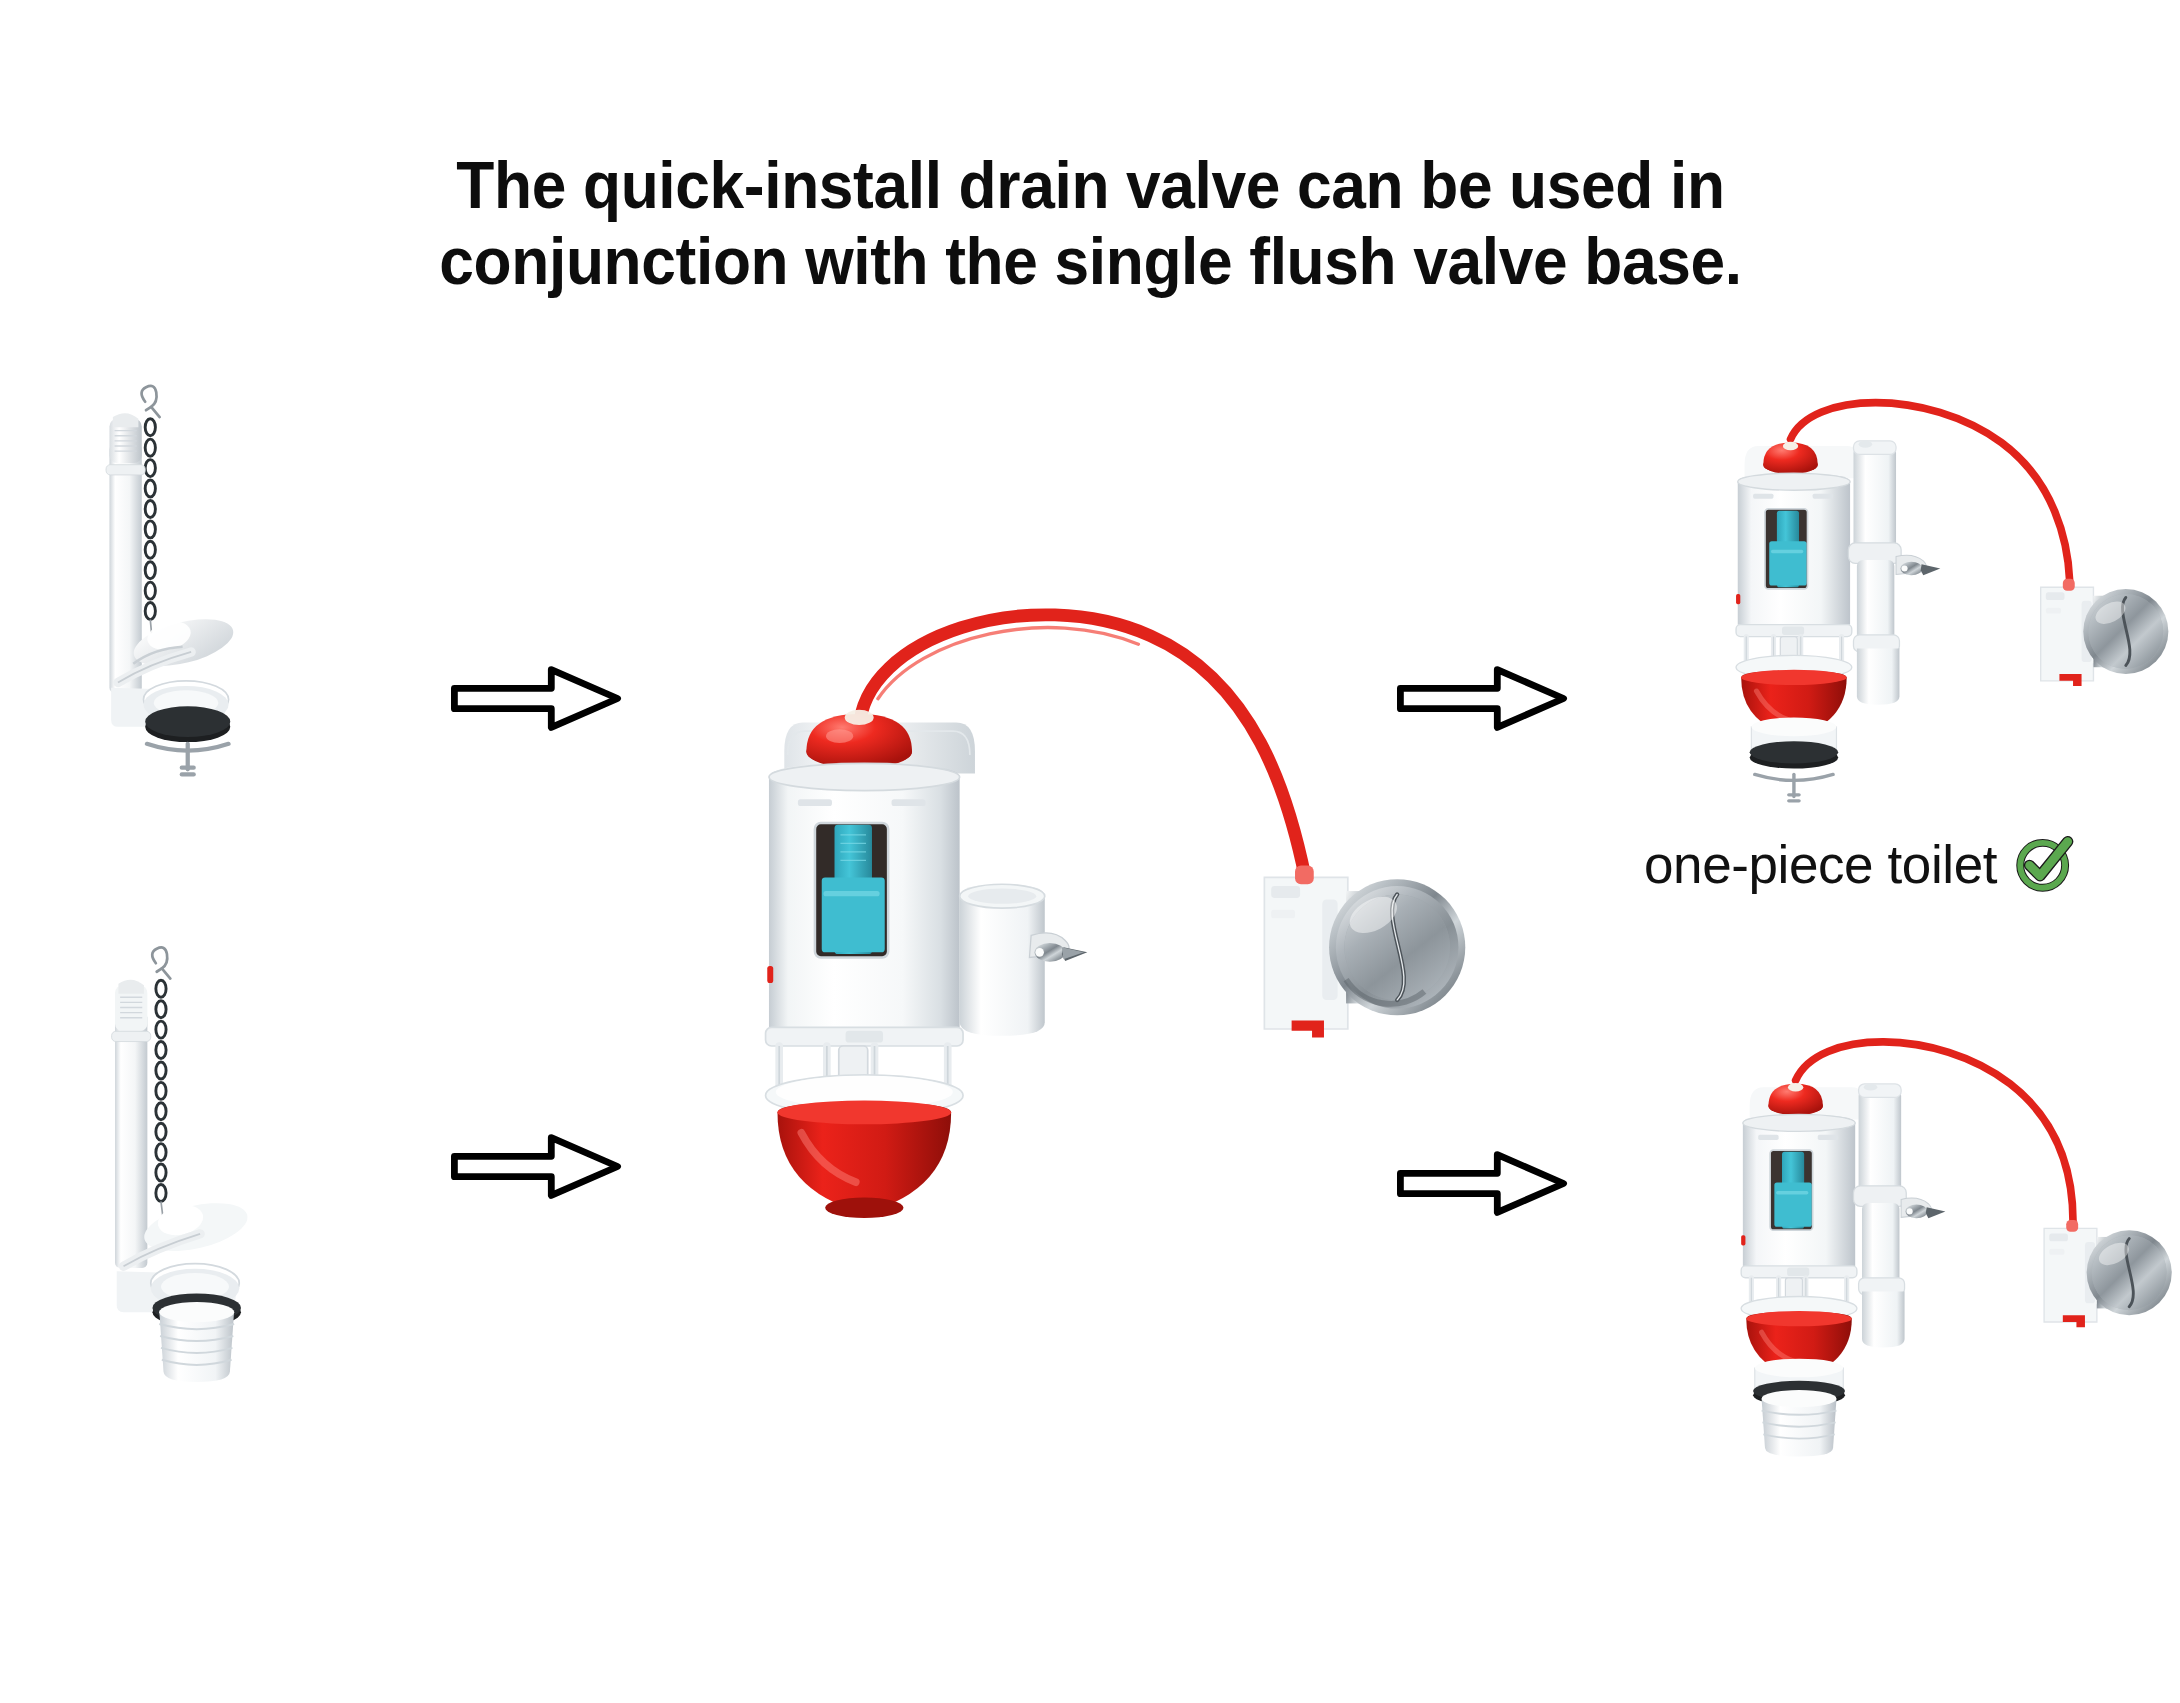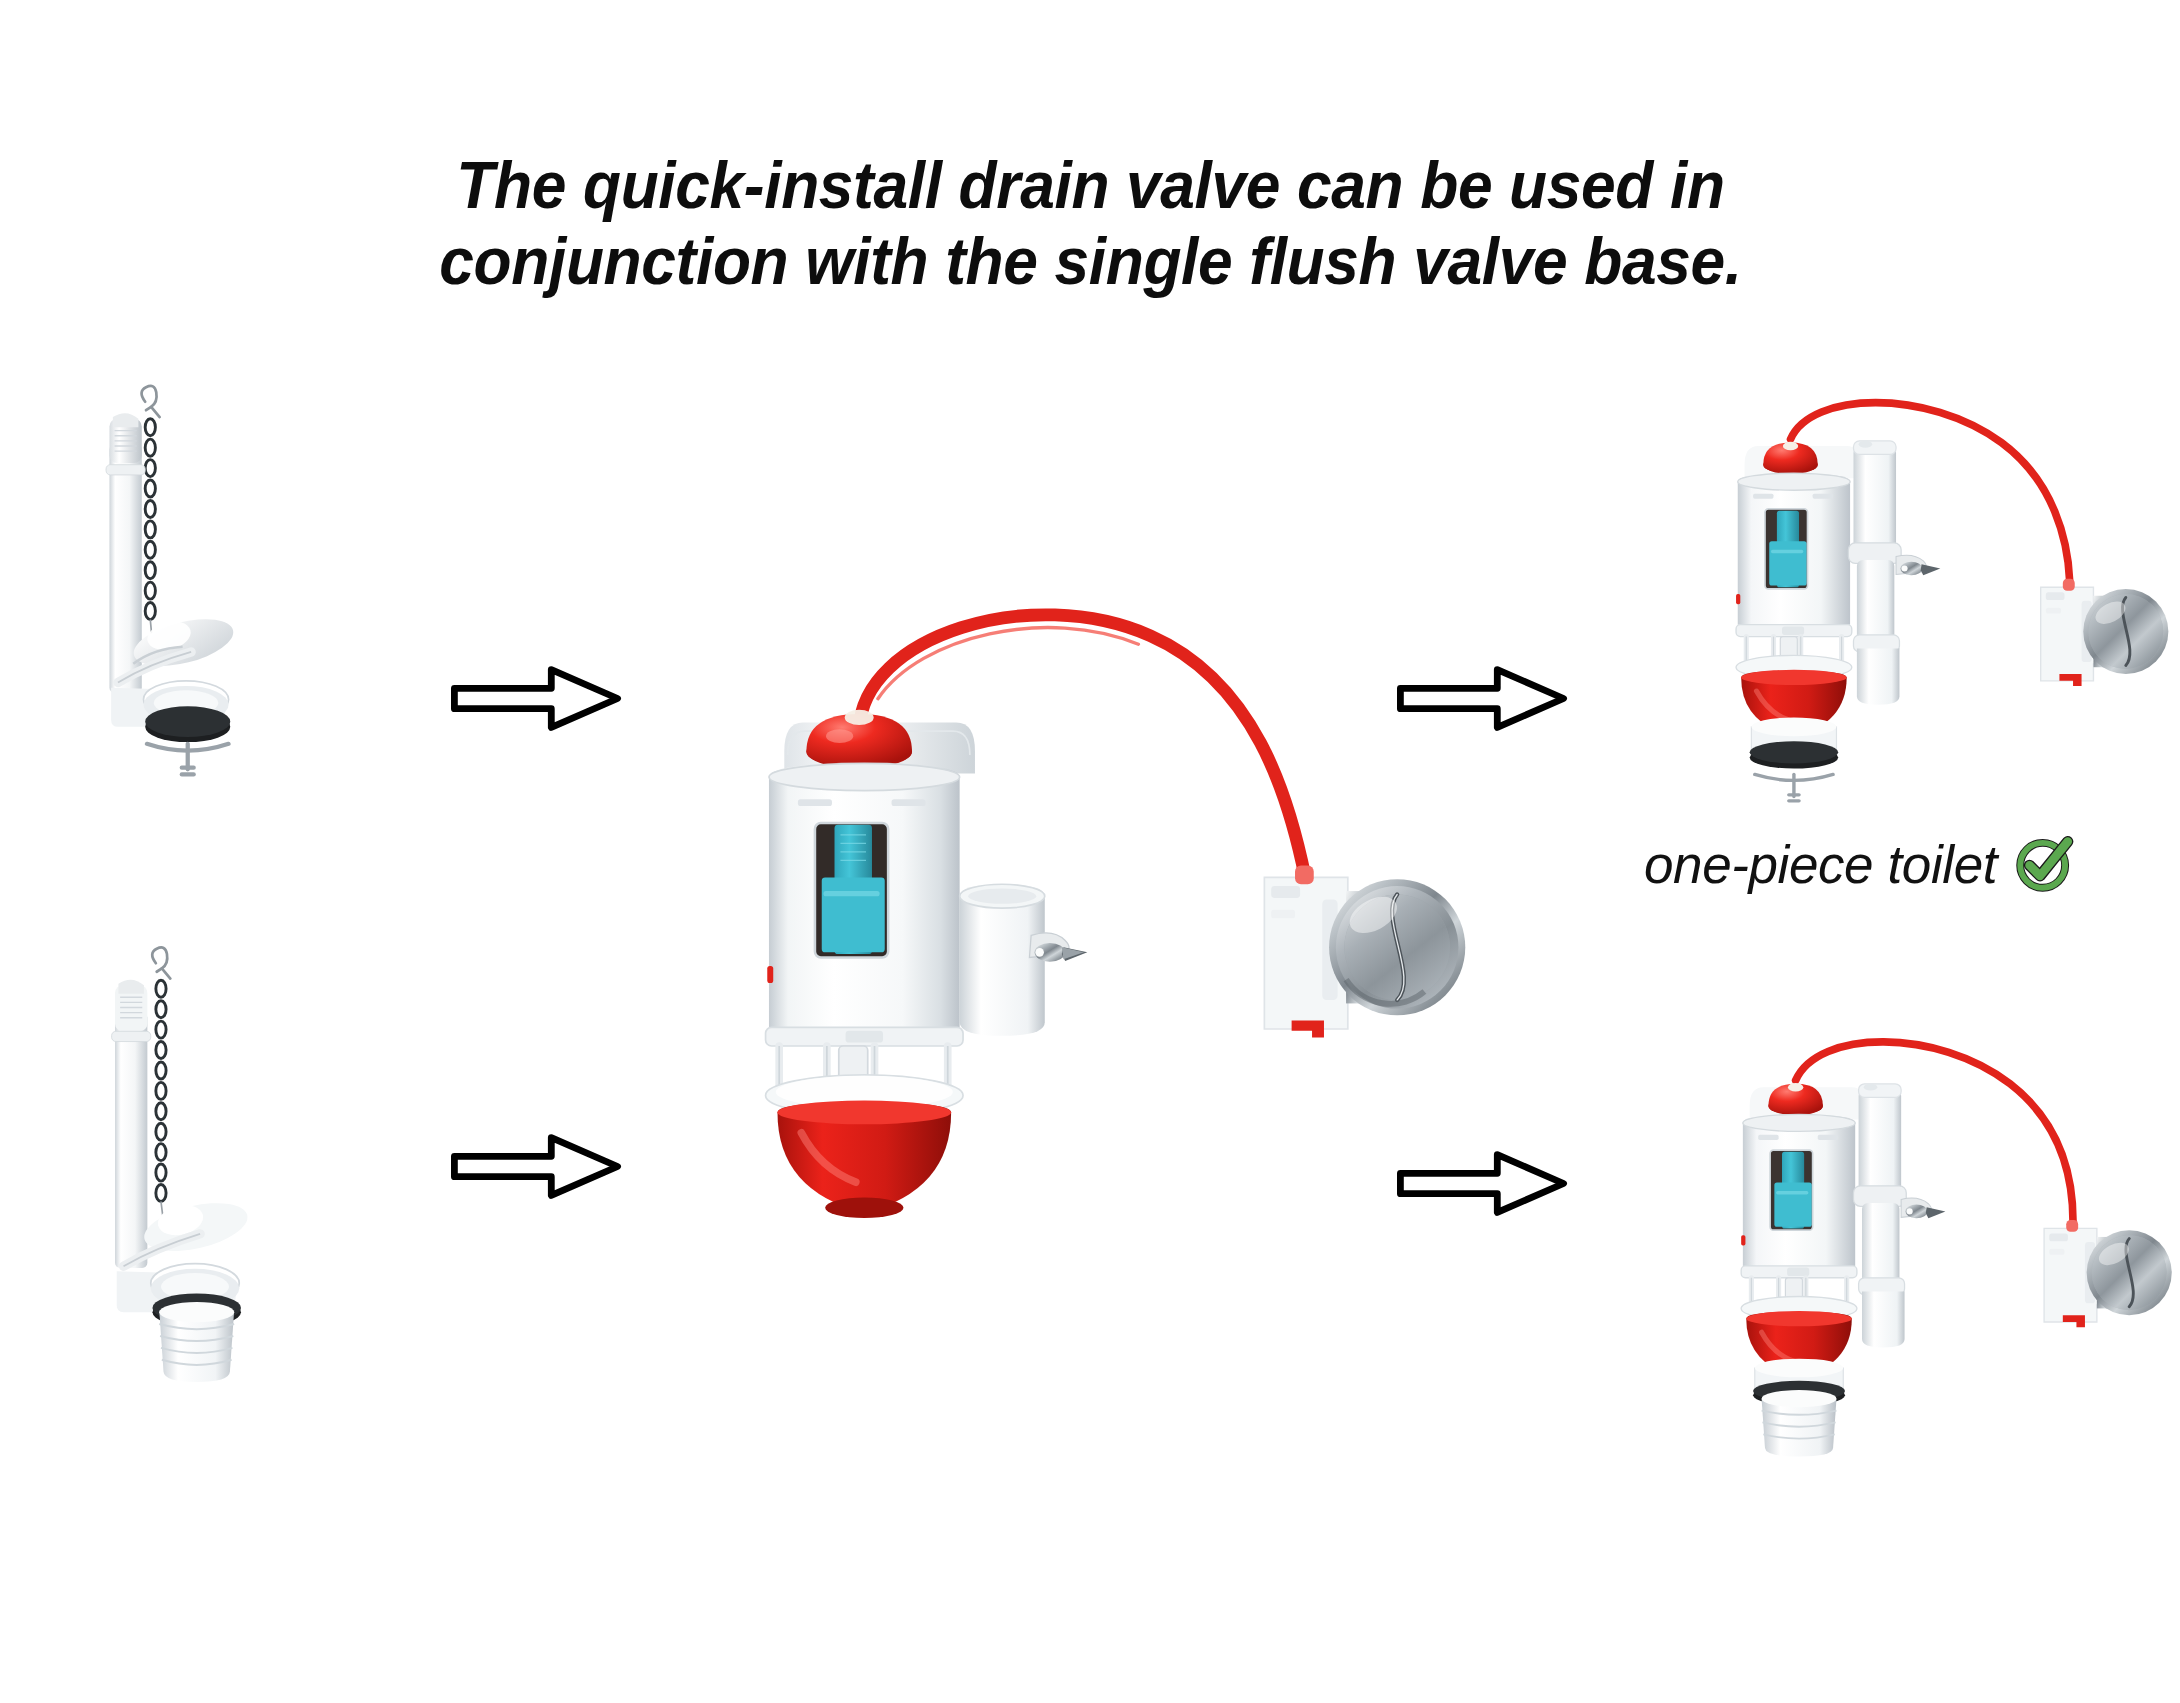--- a/index.html
+++ b/index.html
@@ -2,21 +2,21 @@
 <html style="font-size:13.6px"><head>
 <meta charset="utf-8">
 <title>Quick-install drain valve infographic</title>
 <style>
   html,body{margin:0;padding:0;background:#ffffff;}
   body{
     width:2181px;height:1704px;position:relative;overflow:hidden;
     font-family:"Liberation Sans","DejaVu Sans",sans-serif;
     background:#ffffff;
   }
-  .stage{position:absolute;inset:0;font-style:italic;}
+  .stage{position:absolute;inset:0;}
 
   
   #title{
     position:absolute;left:0;top:147px;width:2181px;
     text-align:center;
     color:#0d0d0d;
     font-weight:bold;
     font-size:67px;
     line-height:1.14;
     letter-spacing:-0.4px;

